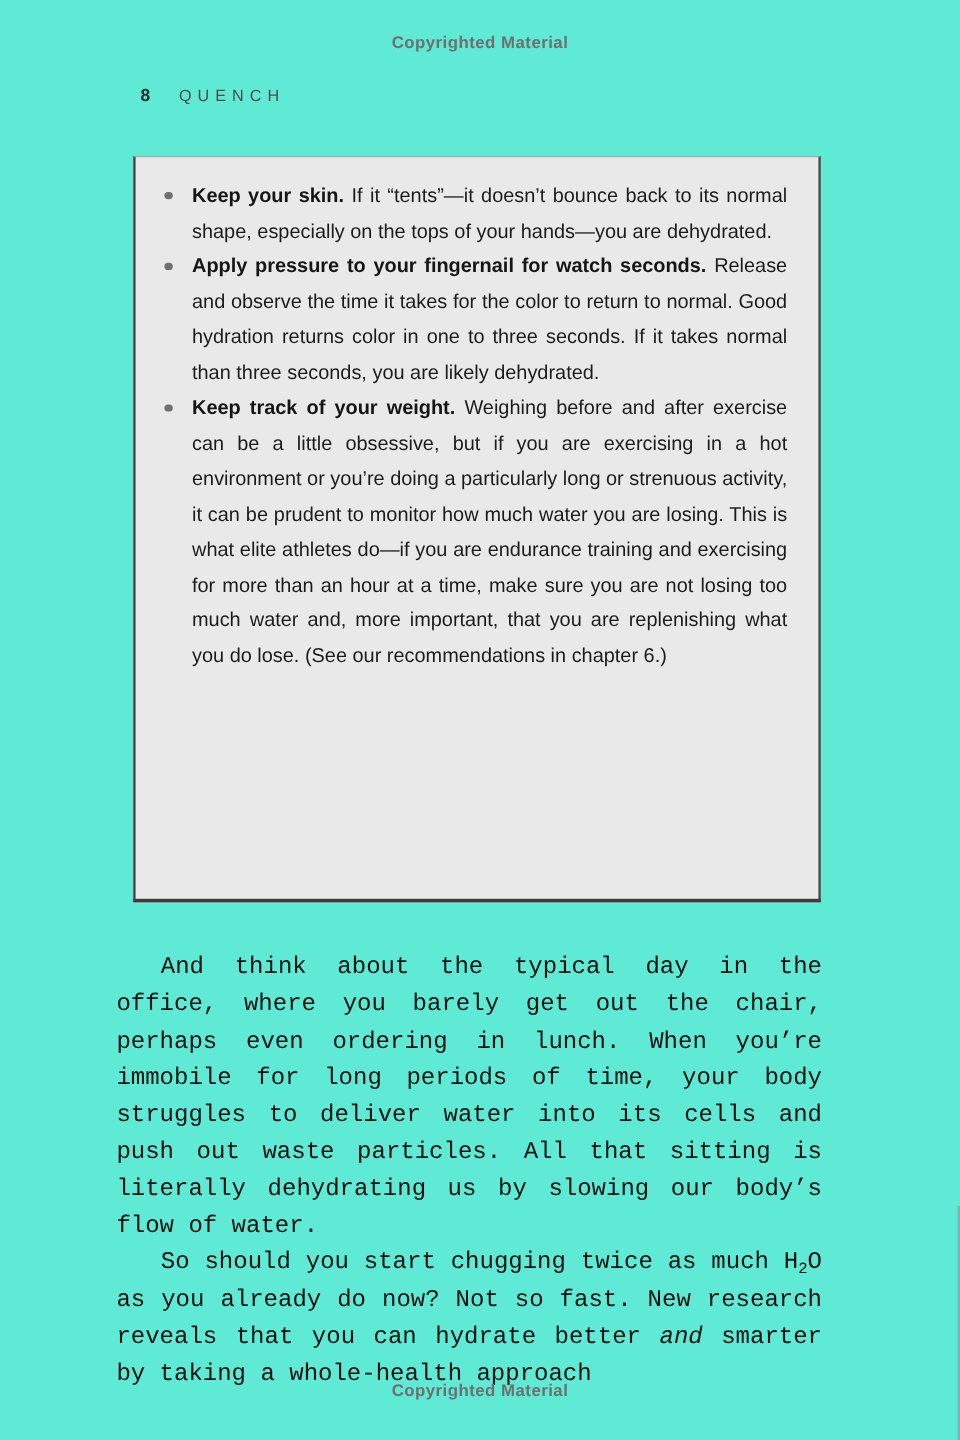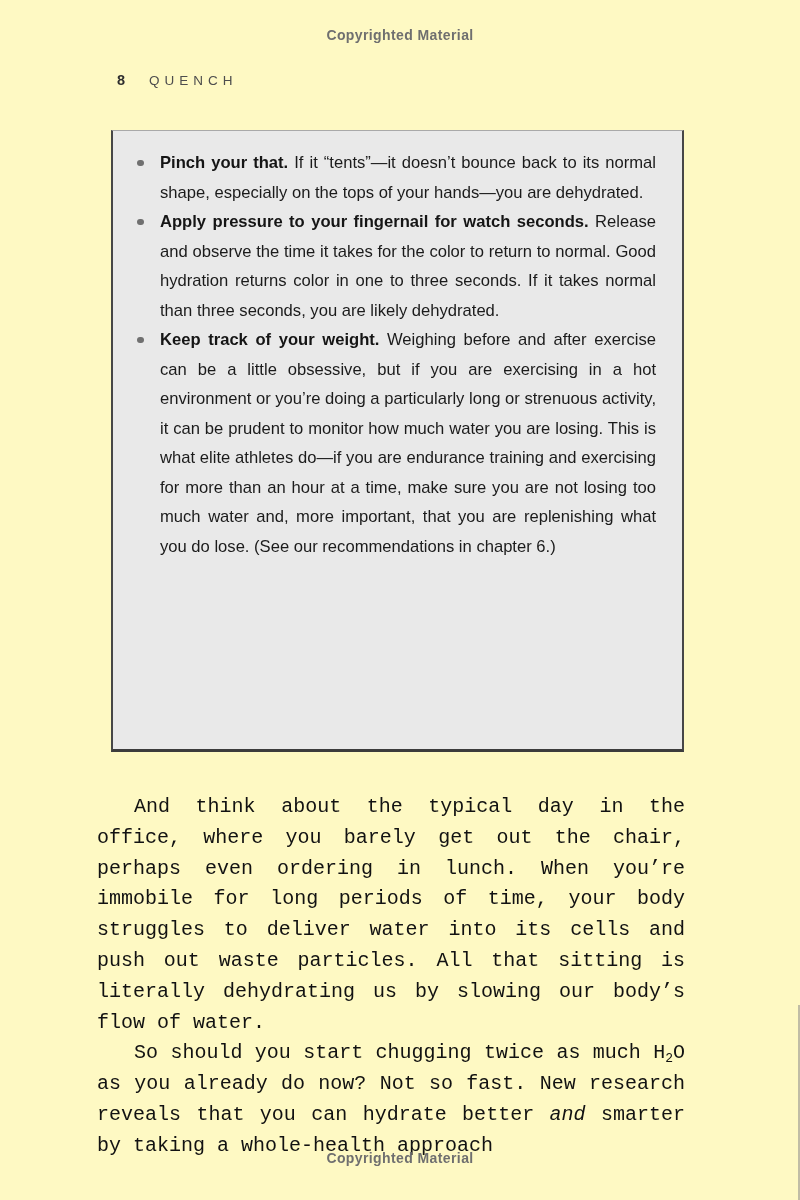--- a/index.html
+++ b/index.html
@@ -1,21 +1,21 @@
 <!DOCTYPE html>
 <html><head>
 <meta charset="utf-8">
 <style>
   * { margin: 0; padding: 0; box-sizing: border-box; }
   html, body { background: #ffffff; }
   .page {
     position: relative;
     width: 800px;
     height: 1200px;
-    background: #fef9c3;
+    background: #5eead4;
     overflow: hidden;
     font-family: "Liberation Sans", sans-serif;
     color: #1b1b1b;
   }
 
   .copyright {
     position: absolute;
     left: 0;
     width: 100%;
     text-align: center;
@@ -119,21 +119,21 @@
   <div class="running-header">
     <span class="page-number">8</span>
     <span class="book-title">QUENCH</span>
   </div>
 
   <div class="callout-box">
 
     <ul class="bullet-list">
       <li class="bullet-item">
         <span class="bullet-marker"></span>
-        <strong class="bullet-lead">Pinch your that.</strong><span> If it “tents”—it doesn’t bounce back to its normal shape, especially on the tops of your hands—you are dehydrated.</span>
+        <strong class="bullet-lead">Keep your skin.</strong><span> If it “tents”—it doesn’t bounce back to its normal shape, especially on the tops of your hands—you are dehydrated.</span>
       </li>
       <li class="bullet-item">
         <span class="bullet-marker"></span>
         <strong class="bullet-lead">Apply pressure to your fingernail for watch seconds.</strong><span> Release and observe the time it takes for the color to return to normal. Good hydration returns color in one to three seconds. If it takes normal than three seconds, you are likely dehydrated.</span>
       </li>
       <li class="bullet-item">
         <span class="bullet-marker"></span>
         <strong class="bullet-lead">Keep track of your weight.</strong><span> Weighing before and after exercise can be a little obsessive, but if you are exercising in a hot environment or you’re doing a particularly long or strenuous activity, it can be prudent to monitor how much water you are losing. This is what elite athletes do—if you are endurance training and exercising for more than an hour at a time, make sure you are not losing too much water and, more important, that you are replenishing what you do lose. (See our recommendations in chapter 6.)</span>
       </li>
     </ul>

